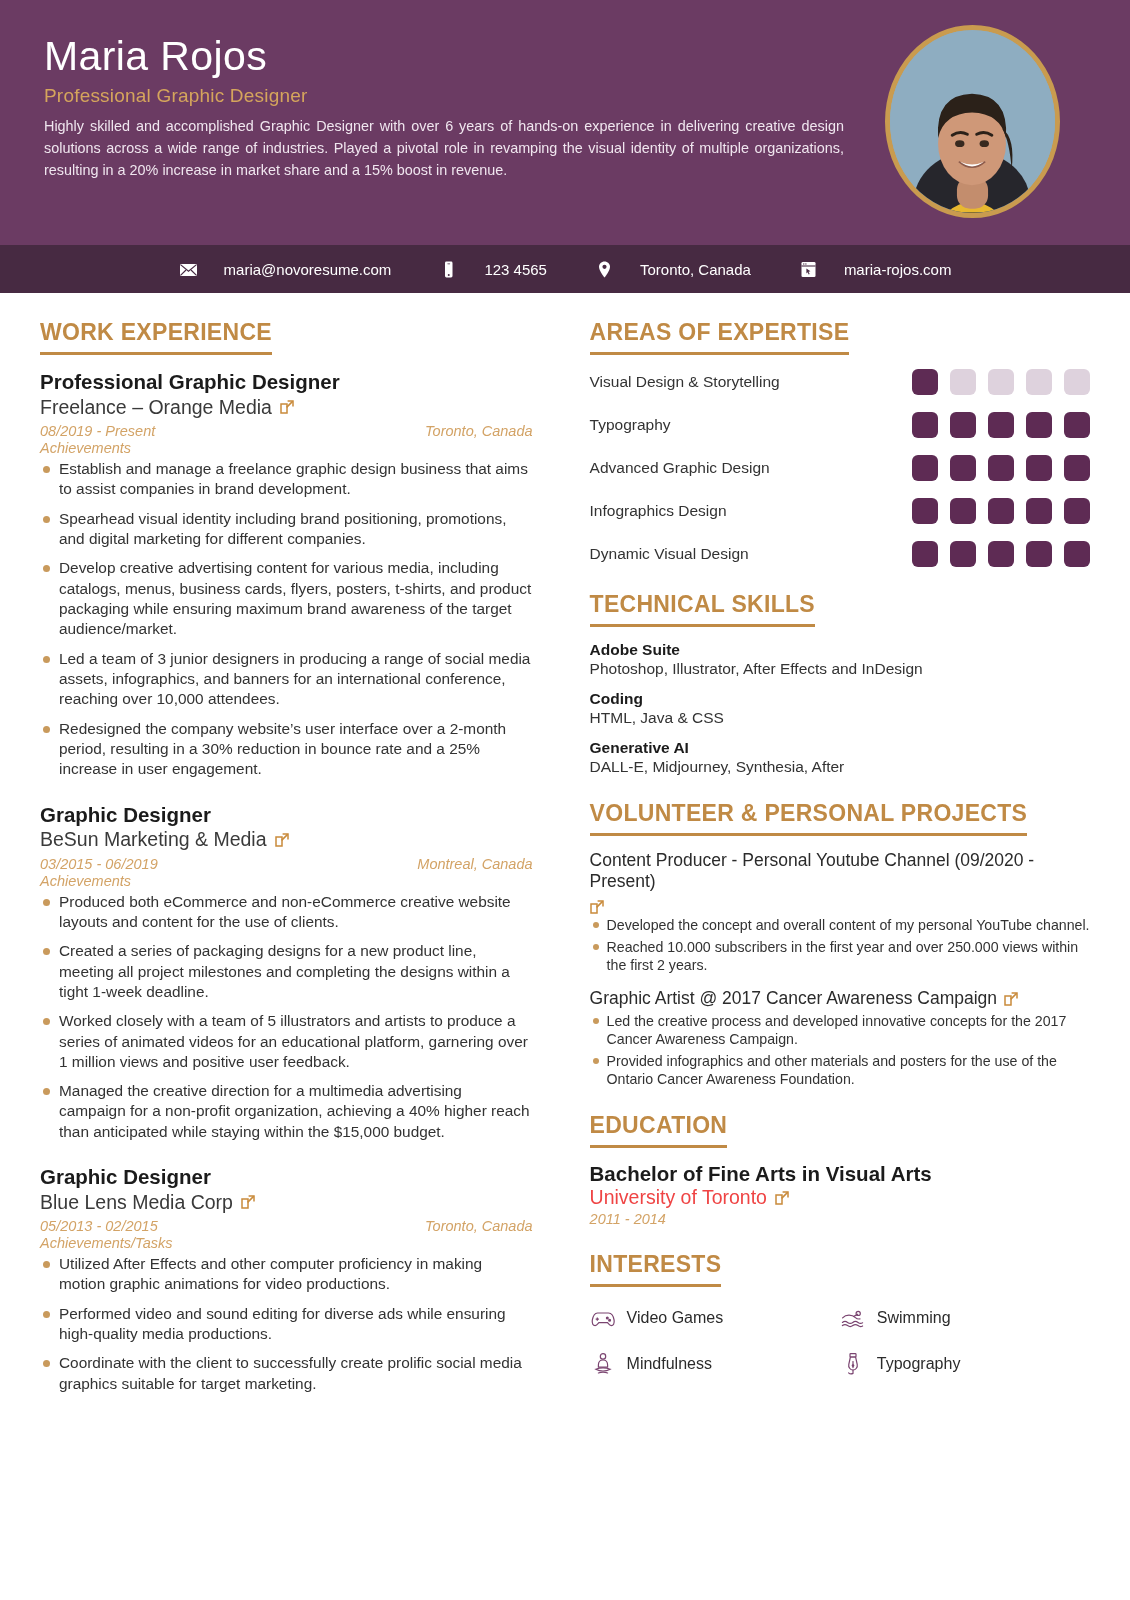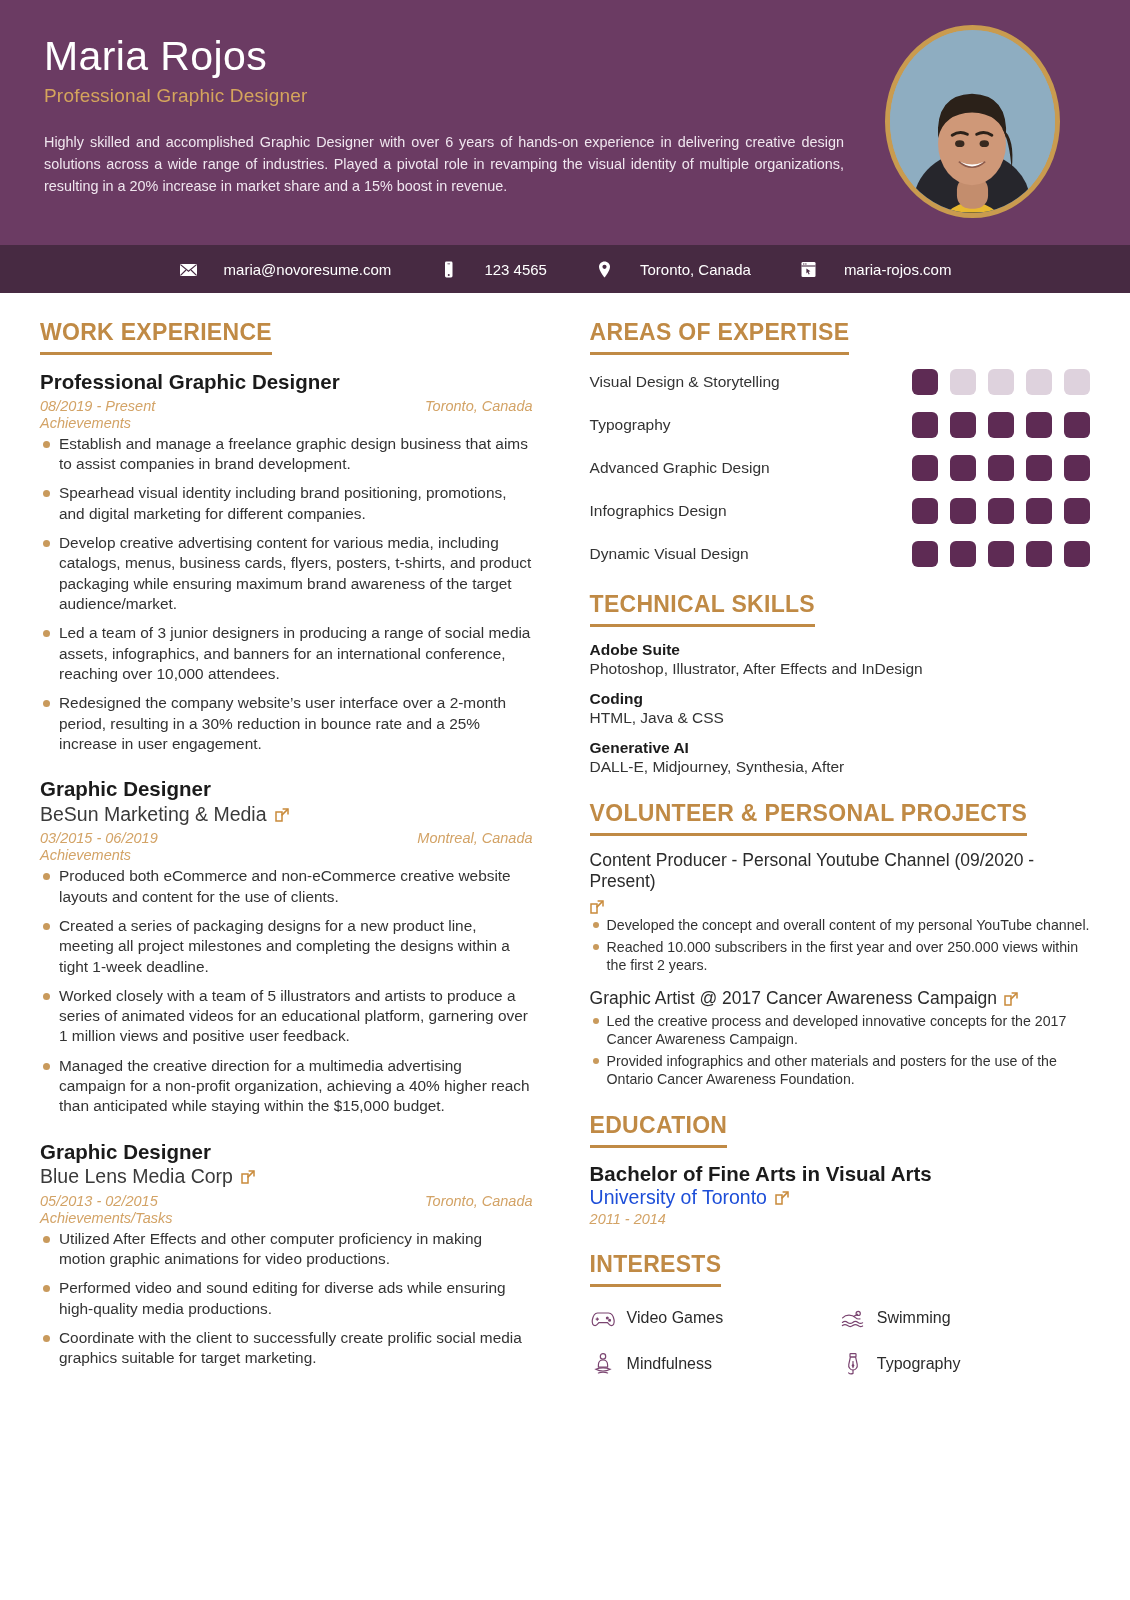--- a/index.html
+++ b/index.html
@@ -29,21 +29,21 @@
     letter-spacing: 0.4px;
     line-height: 1.1;
   }
   .title {
     font-size: 19px;
     color: #d5a55c;
     margin-top: 6px;
     letter-spacing: 0.2px;
   }
   .summary {
-    margin-top: 24px;
+    margin-top: 8px;
     width: 800px;
     font-size: 14.4px;
     line-height: 1.53;
     color: #f0e6ef;
     text-align: justify;
   }
 
   .avatar {
     position: absolute;
     right: 70px;
@@ -180,21 +180,21 @@
     flex-wrap: wrap;
     align-items: center;
     gap: 7px;
   }
   ul.bullets.small li { font-size: 14.2px; margin-bottom: 4px; padding-left: 17px; line-height: 1.28; }
   ul.bullets.small li::before { top: 6px; width: 6px; height: 6px; left: 3px; }
 
   
   .edu-degree { font-size: 20.5px; font-weight: 700; color: #1b1b1b; }
   .edu-school {
-    font-size: 19.5px; color: #1d4ed8; display: flex; align-items: center; gap: 8px;
+    font-size: 19.5px; color: #ef4444; display: flex; align-items: center; gap: 8px;
   }
   .edu-years { font-size: 14.5px; font-style: italic; color: #d3a366; margin-top: 2px; }
 
   
   .interests-grid {
     display: grid;
     grid-template-columns: 1fr 1fr;
     row-gap: 20px;
     margin-top: 4px;
   }
@@ -281,20 +281,30 @@
   <div class="body">
 
     <div class="col-left">
 
       <div class="sec">
         <div class="sec-head">WORK EXPERIENCE</div>
 
         
         <div class="job">
           <div class="job-title">Professional Graphic Designer</div>
+          <div class="job-company">
+            <span>Freelance – Orange Media</span>
+            <a class="ext">
+              <svg width="14" height="14" viewBox="0 0 14 14">
+                  <path d="M1 4 h6 v9 H1 z" fill="none" stroke="#c98b3b" stroke-width="1.5"></path>
+                  <path d="M7.6 1 H13 V6.4" fill="none" stroke="#c98b3b" stroke-width="1.5"></path>
+                  <path d="M12.6 1.4 L6.6 7.4" stroke="#c98b3b" stroke-width="1.5"></path>
+                </svg>
+            </a>
+          </div>
           <div class="meta-row">
             <span>08/2019 - Present</span>
             <span>Toronto, Canada</span>
           </div>
           <div class="ach-label">Achievements</div>
           <ul class="bullets">
             <li>Establish and manage a freelance graphic design business that aims to assist companies in brand development.</li>
             <li>Spearhead visual identity including brand positioning, promotions, and digital marketing for different companies.</li>
             <li>Develop creative advertising content for various media, including catalogs, menus, business cards, flyers, posters, t-shirts, and product packaging while ensuring maximum brand awareness of the target audience/market.</li>
             <li>Led a team of 3 junior designers in producing a range of social media assets, infographics, and banners for an international conference, reaching over 10,000 attendees.</li>

